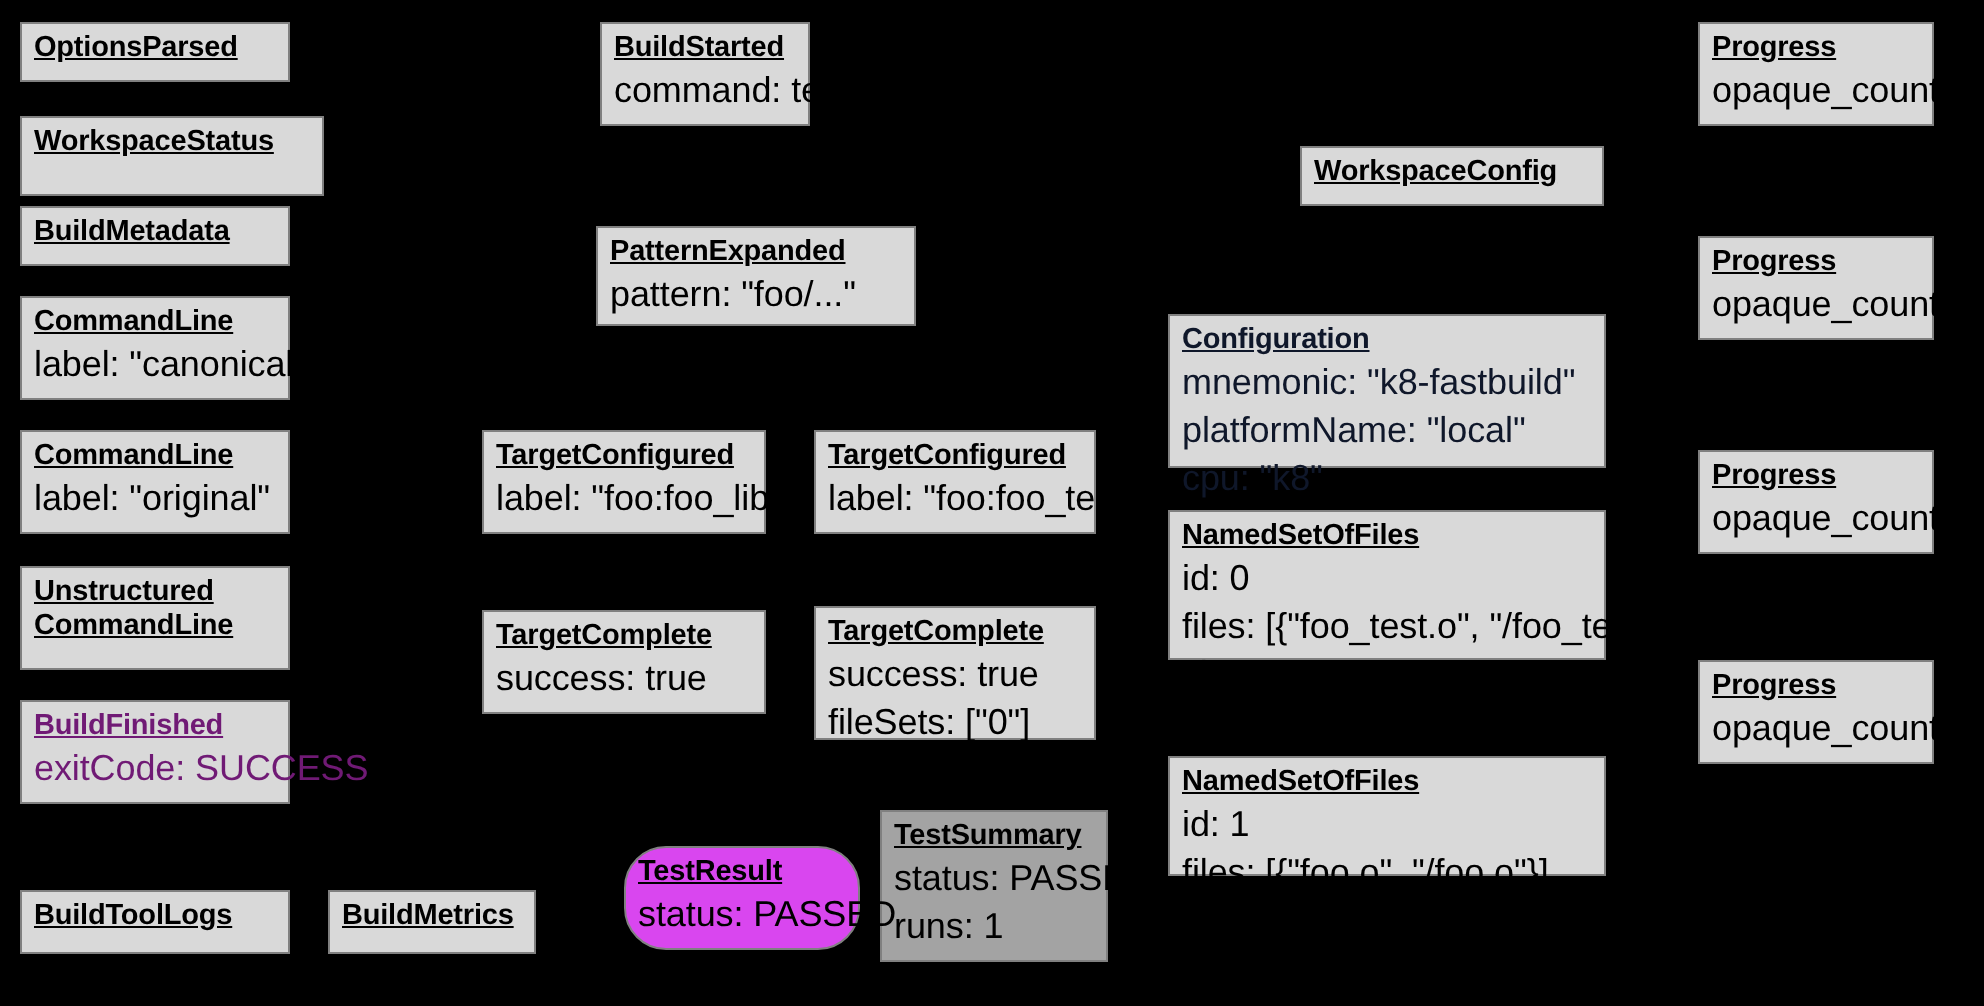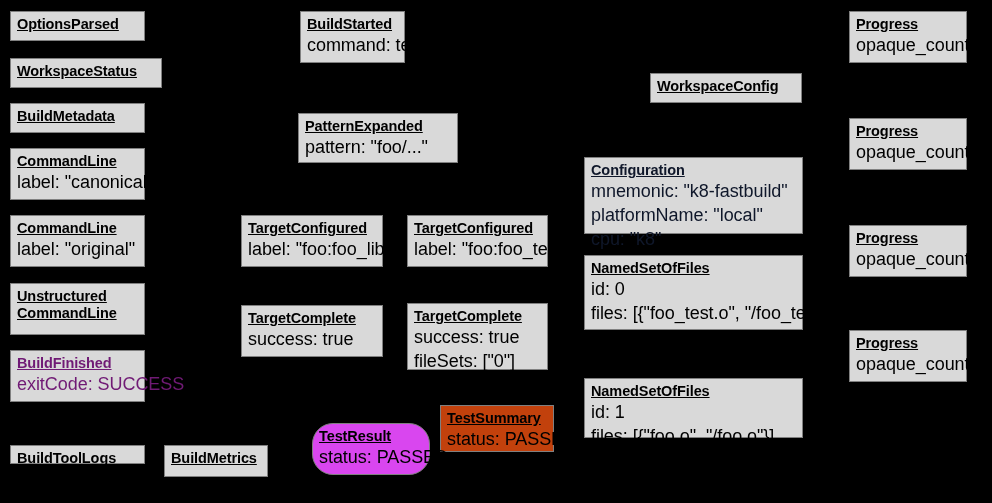--- a/index.html
+++ b/index.html
@@ -56,21 +56,21 @@
       <div class="node-fields">
         <div class="node-field">command: test</div>
       </div>
     </div>
     <div class="node" style="left: 849px; top: 11px; width: 118px; height: 52px; background: rgb(217, 217, 217); border-color: rgb(128, 128, 128); color: rgb(0, 0, 0);">
       <div class="node-title">Progress</div>
       <div class="node-fields">
         <div class="node-field">opaque_count: 1</div>
       </div>
     </div>
-    <div class="node" style="left: 10px; top: 58px; width: 152px; height: 30px; background: rgb(217, 217, 217); border-color: rgb(128, 128, 128); color: rgb(0, 0, 0);">
+    <div class="node" style="left: 10px; top: 58px; width: 152px; height: 40px; background: rgb(217, 217, 217); border-color: rgb(128, 128, 128); color: rgb(0, 0, 0);">
       <div class="node-title">WorkspaceStatus</div>
     </div>
     <div class="node" style="left: 650px; top: 73px; width: 152px; height: 30px; background: rgb(217, 217, 217); border-color: rgb(128, 128, 128); color: rgb(0, 0, 0);">
       <div class="node-title">WorkspaceConfig</div>
     </div>
     <div class="node" style="left: 298px; top: 113px; width: 160px; height: 50px; background: rgb(217, 217, 217); border-color: rgb(128, 128, 128); color: rgb(0, 0, 0);">
       <div class="node-title">PatternExpanded</div>
       <div class="node-fields">
         <div class="node-field">pattern: "foo/..."</div>
       </div>
@@ -159,32 +159,32 @@
         <div class="node-field">exitCode: SUCCESS</div>
       </div>
     </div>
     <div class="node" style="left: 584px; top: 378px; width: 219px; height: 60px; background: rgb(217, 217, 217); border-color: rgb(128, 128, 128); color: rgb(0, 0, 0);">
       <div class="node-title">NamedSetOfFiles</div>
       <div class="node-fields">
         <div class="node-field">id: 1</div>
         <div class="node-field">files: [{"foo.o", "/foo.o"}]</div>
       </div>
     </div>
-    <div class="node" style="left: 440px; top: 405px; width: 114px; height: 47px; background: #c2410c; border-color: rgb(128, 128, 128); color: rgb(0, 0, 0);">
+    <div class="node" style="left: 440px; top: 405px; width: 114px; height: 76px; background: #a3a3a3; border-color: rgb(128, 128, 128); color: rgb(0, 0, 0);">
       <div class="node-title">TestSummary</div>
       <div class="node-fields">
         <div class="node-field">status: PASSED</div>
         <div class="node-field">runs: 1</div>
       </div>
     </div>
     <div class="node" style="left: 312px; top: 423px; width: 118px; height: 52px; background: #d946ef; border-color: rgb(128, 128, 128); color: rgb(0, 0, 0); border-radius: 21px;">
       <div class="node-title">TestResult</div>
       <div class="node-fields">
         <div class="node-field">status: PASSED</div>
       </div>
     </div>
-    <div class="node" style="left: 10px; top: 445px; width: 135px; height: 19px; background: rgb(217, 217, 217); border-color: rgb(128, 128, 128); color: rgb(0, 0, 0);">
+    <div class="node" style="left: 10px; top: 445px; width: 135px; height: 32px; background: rgb(217, 217, 217); border-color: rgb(128, 128, 128); color: rgb(0, 0, 0);">
       <div class="node-title">BuildToolLogs</div>
     </div>
     <div class="node" style="left: 164px; top: 445px; width: 104px; height: 32px; background: rgb(217, 217, 217); border-color: rgb(128, 128, 128); color: rgb(0, 0, 0);">
       <div class="node-title">BuildMetrics</div>
     </div>
   </div>
 
 </body></html>

